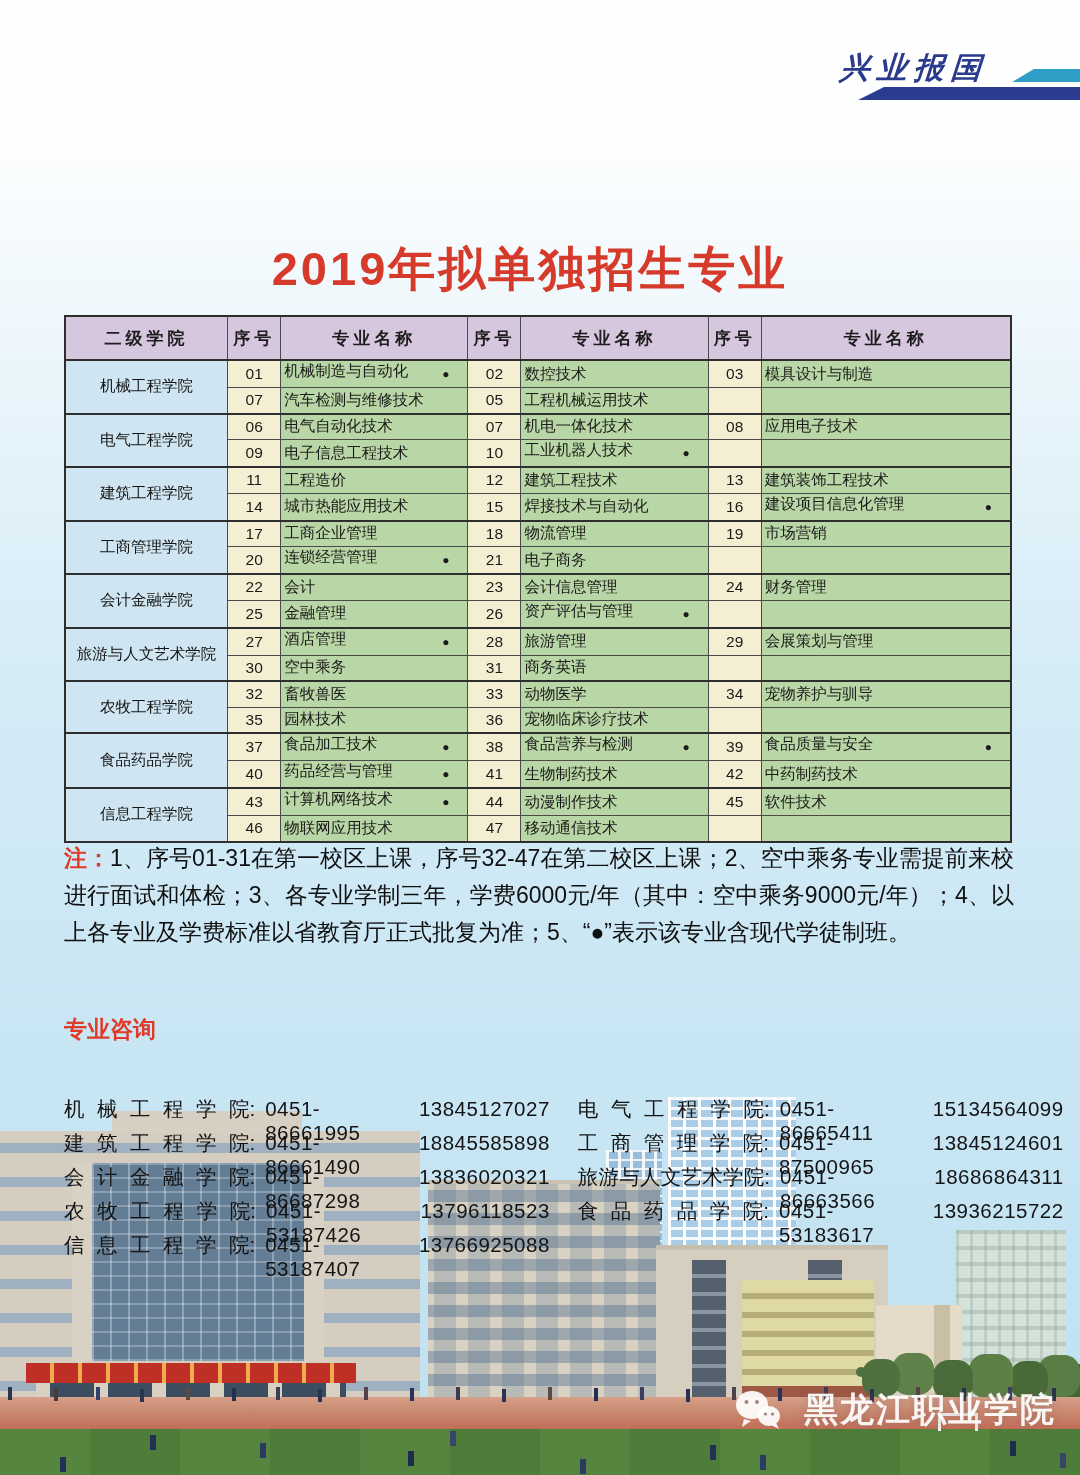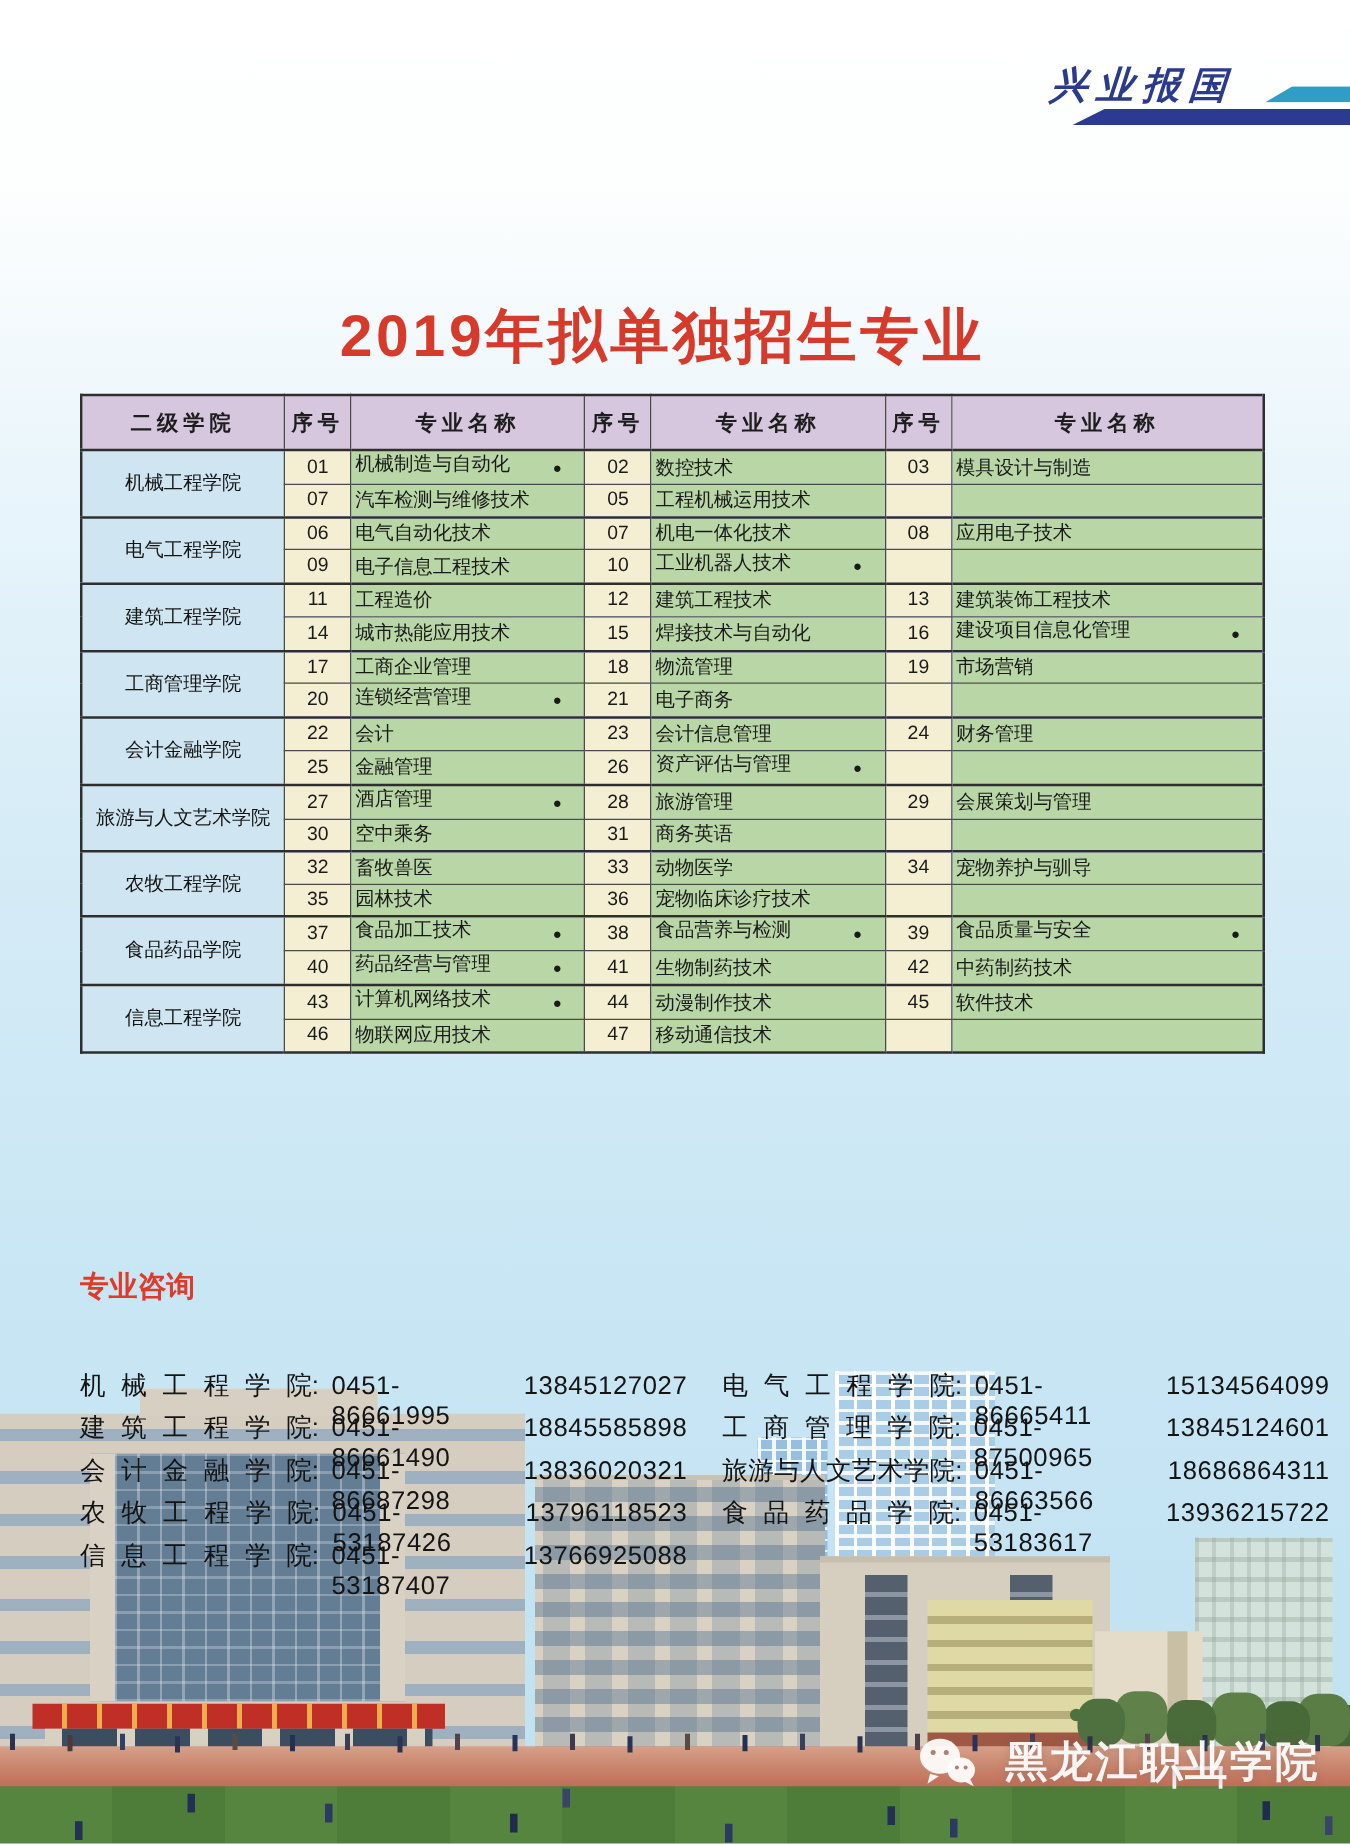--- a/index.html
+++ b/index.html
@@ -361,20 +361,21 @@
           <td class="seq">46</td>
           <td class="major"><span class="mname">物联网应用技术</span></td>
           <td class="seq">47</td>
           <td class="major"><span class="mname">移动通信技术</span></td>
           <td class="seq"></td>
           <td class="major"></td>
         </tr>
       </tbody>
   </table>
 
+  <p class="note"><span class="note-label">注：</span><span>1、序号01-31在第一校区上课，序号32-47在第二校区上课；2、空中乘务专业需提前来校进行面试和体检；3、各专业学制三年，学费6000元/年（其中：空中乘务9000元/年）；4、以上各专业及学费标准以省教育厅正式批复为准；5、“●”表示该专业含现代学徒制班。</span></p>
 
   <section class="consult">
     <h2 class="consult-title">专业咨询</h2>
     <div class="consult-cols">
       <div class="col" id="consult-left">
           <div class="c-row">
             <span class="c-name">机械工程学院</span>
             <span class="c-colon">:</span>
             <span class="c-phone">0451-86661995</span>
             <span class="c-mobile">13845127027</span>

